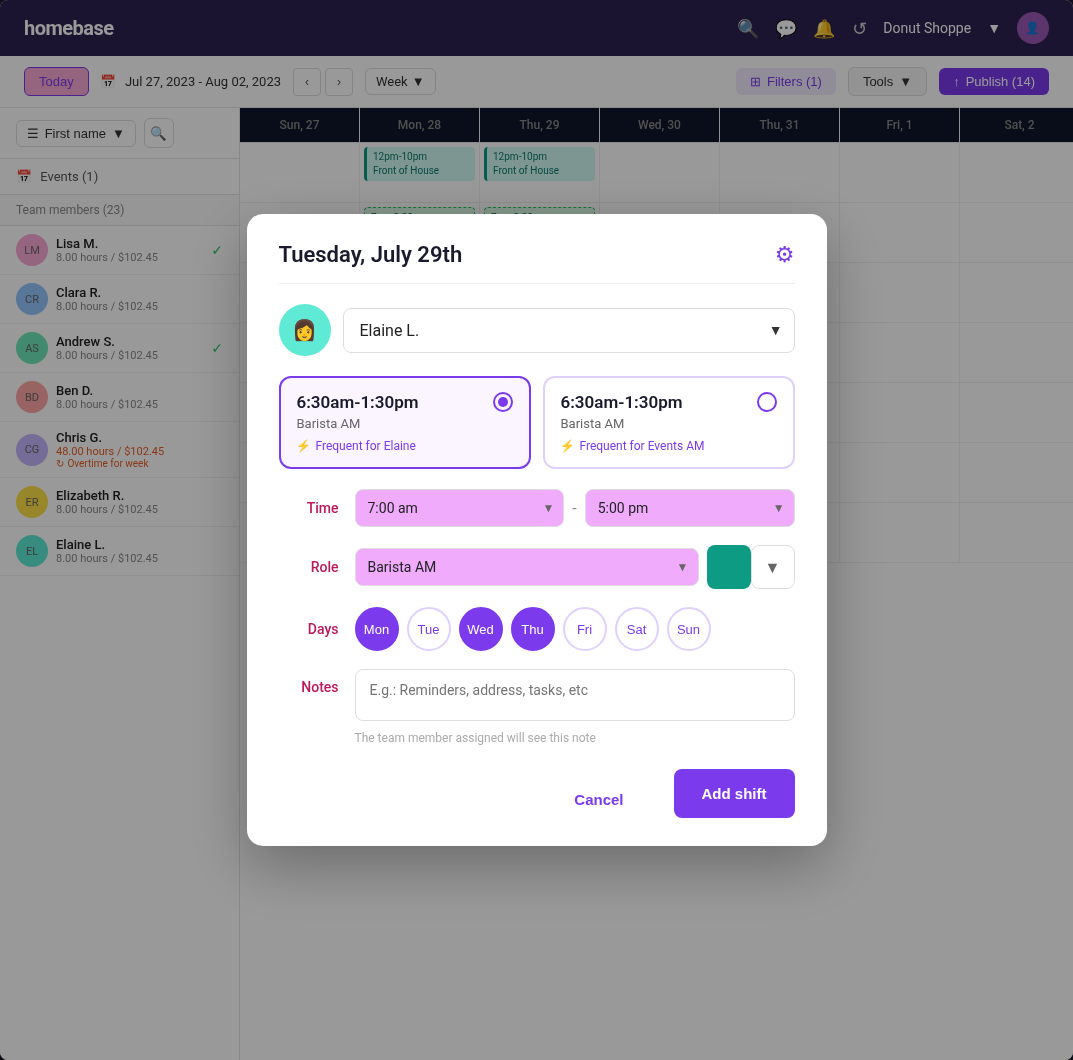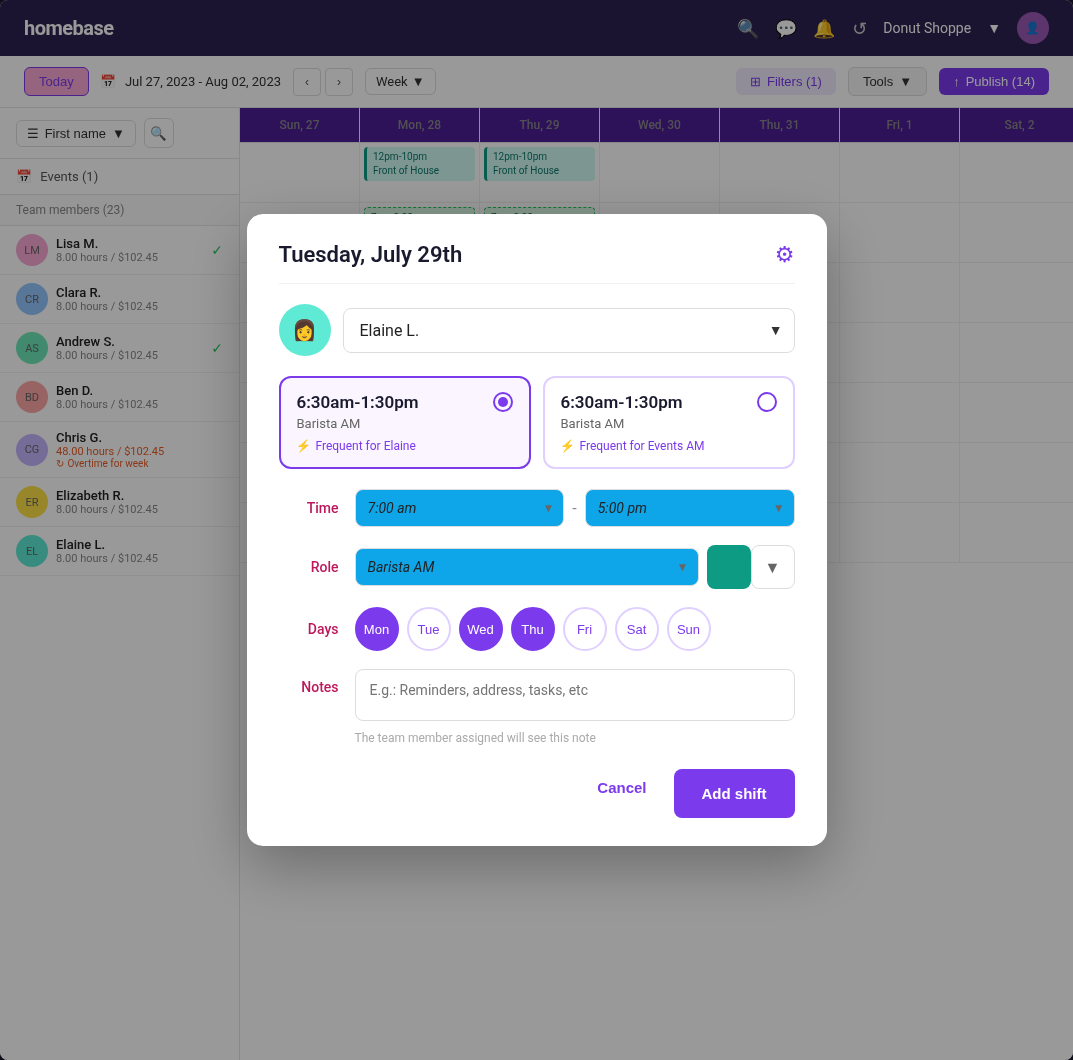--- a/index.html
+++ b/index.html
@@ -275,21 +275,21 @@
 
     
     .grid-area {
       flex: 1;
       overflow-x: auto;
       background: #fff;
     }
     .day-headers {
       display: flex;
       border-bottom: 1px solid #e5e5e5;
-      background: #4c1d95;
+      background: #0f172a;
     }
     .day-col {
       flex: 1;
       min-width: 120px;
       padding: 10px 8px;
       font-size: 12px;
       color: #888;
       text-align: center;
       border-right: 1px solid #f0f0f0;
       font-weight: 500;
@@ -528,22 +528,22 @@
     .notes-hint {
       font-size: 12px;
       color: #aaa;
       margin-top: 6px;
     }
 
     
     .modal-footer {
       display: flex;
       justify-content: flex-end;
-      align-items: flex-start;
-      gap: 7px;
+      align-items: flex-end;
+      gap: 30px;
       margin-top: 24px;
     }
     .btn-cancel {
       background: none;
       border: none;
       color: #7c3aed;
       font-size: 15px;
       font-weight: 600;
       cursor: pointer;
       padding: 10px 20px;
@@ -564,25 +564,24 @@
       flex: 1;
       display: flex;
     }
     .select-wrapper select {
       width: 100%;
       padding: 10px 36px 10px 12px;
       border: 1.5px solid #ddd;
       border-radius: 8px;
       font-size: 14px;
       color: #222;
-      background: #0ea5e9;
+      background: #f0abfc;
       cursor: pointer;
       appearance: none;
       font-family: inherit;
-      font-style: italic;
     }
     .select-arrow {
       position: absolute;
       right: 10px;
       top: 50%;
       transform: translateY(-50%);
       pointer-events: none;
       color: #666;
       font-size: 12px;
     }

